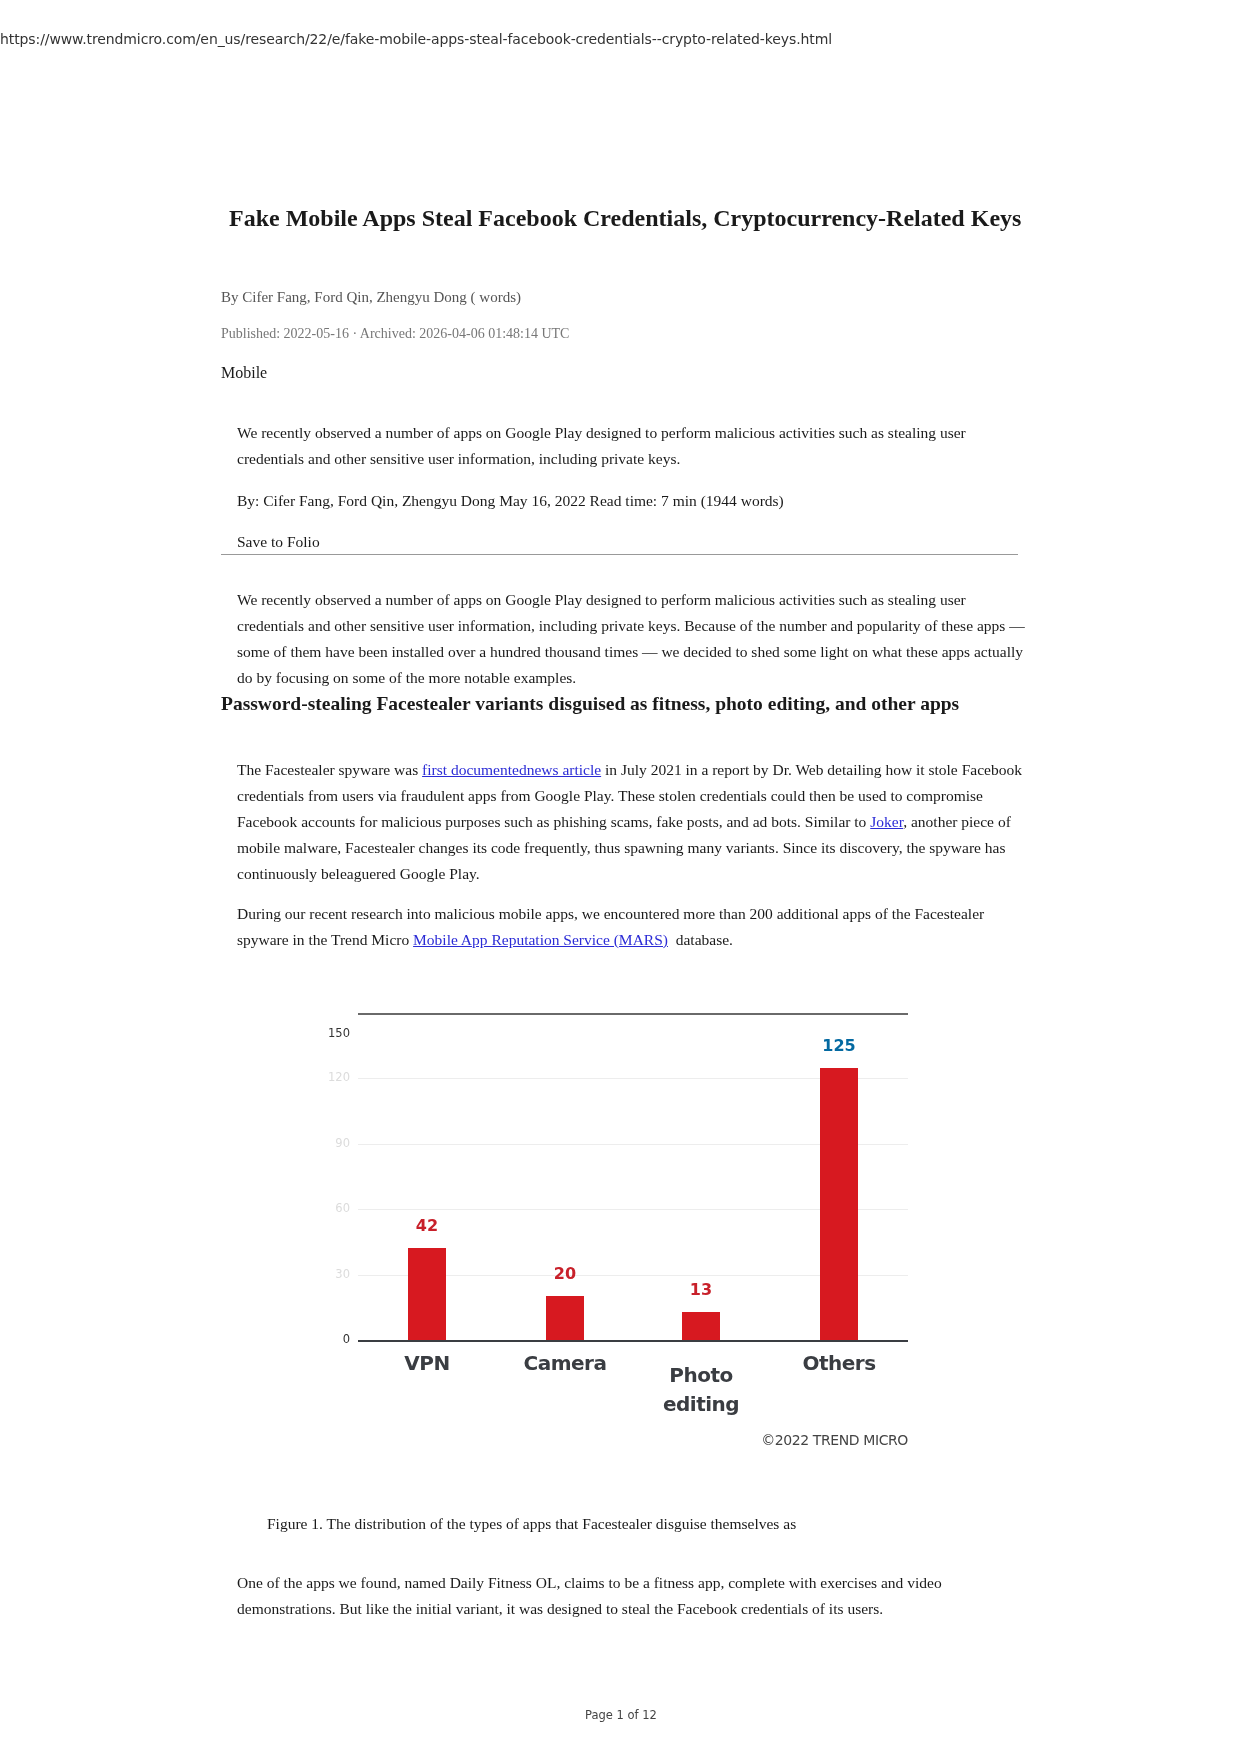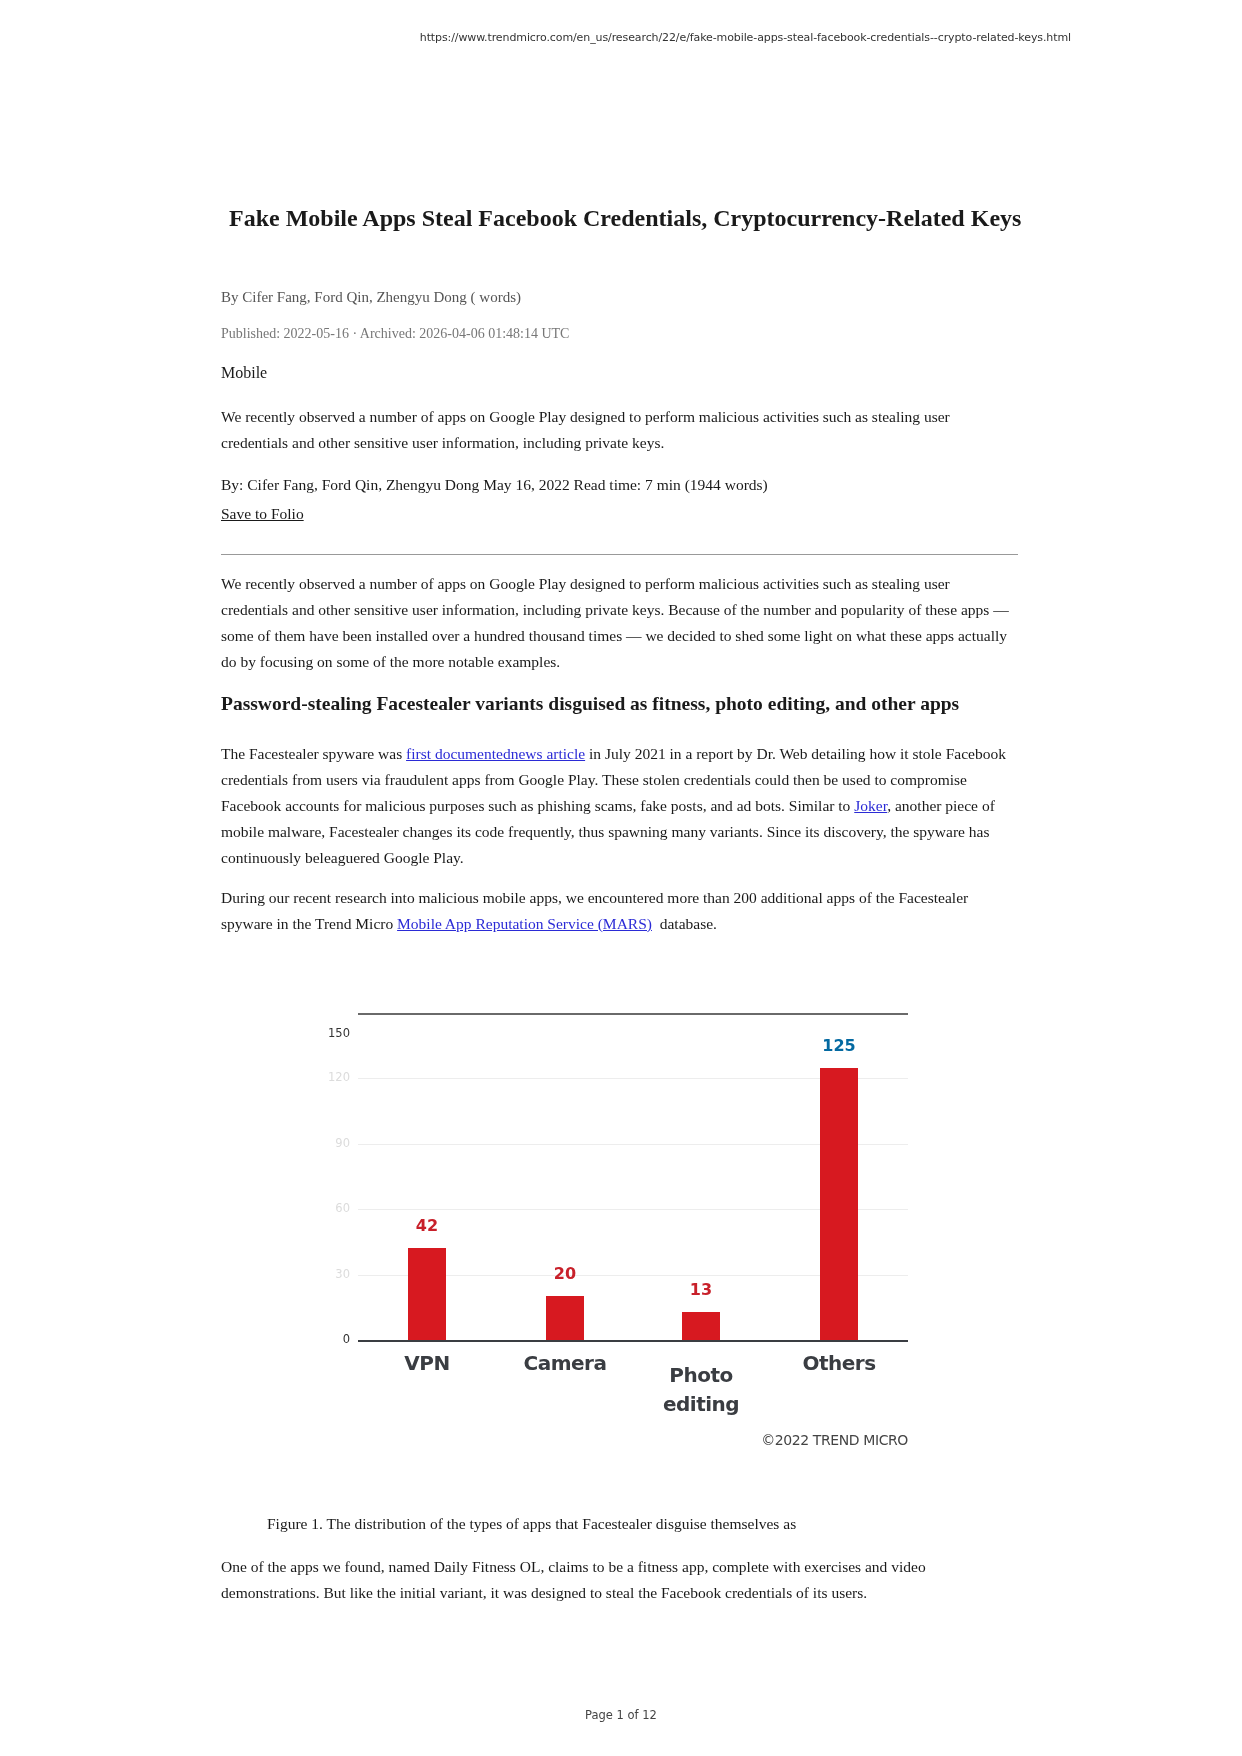--- a/index.html
+++ b/index.html
@@ -1,26 +1,26 @@
 <!DOCTYPE html>
 <html><head>
 <meta charset="utf-8">
 <style>
   html, body { margin: 0; padding: 0; background: #ffffff; }
   body { width: 1242px; height: 1756px; position: relative; overflow: hidden; font-family: "Liberation Serif", serif; color: #1a1a1a; }
-  .url-header { position: absolute; top: 31px; left: 0; width: 1071px; text-align: right; font-family: "DejaVu Sans", sans-serif; font-size: 11px; color: #333; letter-spacing: -0.1px; }
+  .url-header { position: absolute; top: 31px; left: 0; width: 1071px; text-align: left; font-family: "DejaVu Sans", sans-serif; font-size: 14px; color: #333; letter-spacing: -0.1px; }
   .content { position: absolute; left: 221px; width: 798px; top: 0; }
   .title { position: absolute; top: 190px; left: 0; width: 798px; font-size: 24px; font-weight: bold; line-height: 41px; margin: 8px; color: #1a1a1a; }
   .byline { position: absolute; top: 289px; left: 0; font-size: 15px; color: #555; }
   .published { position: absolute; top: 326px; left: 0; font-size: 14px; color: #777; }
   .category { position: absolute; top: 364px; left: 0; font-size: 16px; }
-  .para { position: absolute; left: 0; width: 798px; font-size: 15.5px; line-height: 26px; margin: 0; }
+  .para { position: absolute; left: 0; width: 798px; font-size: 15.5px; line-height: 26px; margin: 16px; }
   .p-summary { top: 404px; }
   .p-meta { top: 472px; }
-  .p-save { top: 501px; text-decoration: underline; }
+  .p-save { top: 513px; }
   .divider { position: absolute; top: 554px; left: 0; width: 797px; height: 0; border-top: 1.5px solid #999; }
   .p-intro { top: 571px; }
   .subhead { position: absolute; top: 693px; left: 0; font-size: 19.5px; font-weight: bold; margin: 0; color: #1a1a1a; }
   .p-face { top: 741px; }
   .p-during { top: 885px; }
   a.link { color: #1a0dab; color: #2b2bd6; text-decoration: underline; }
   
   .chart { position: absolute; left: 310px; top: 1000px; width: 620px; height: 470px; font-family: "DejaVu Sans", sans-serif; }
   .gridline { position: absolute; left: 48px; width: 550px; height: 0; border-top: 1.5px solid #ededed; }
   .gridline.top { border-top: 2px solid #6a6a6a; }

